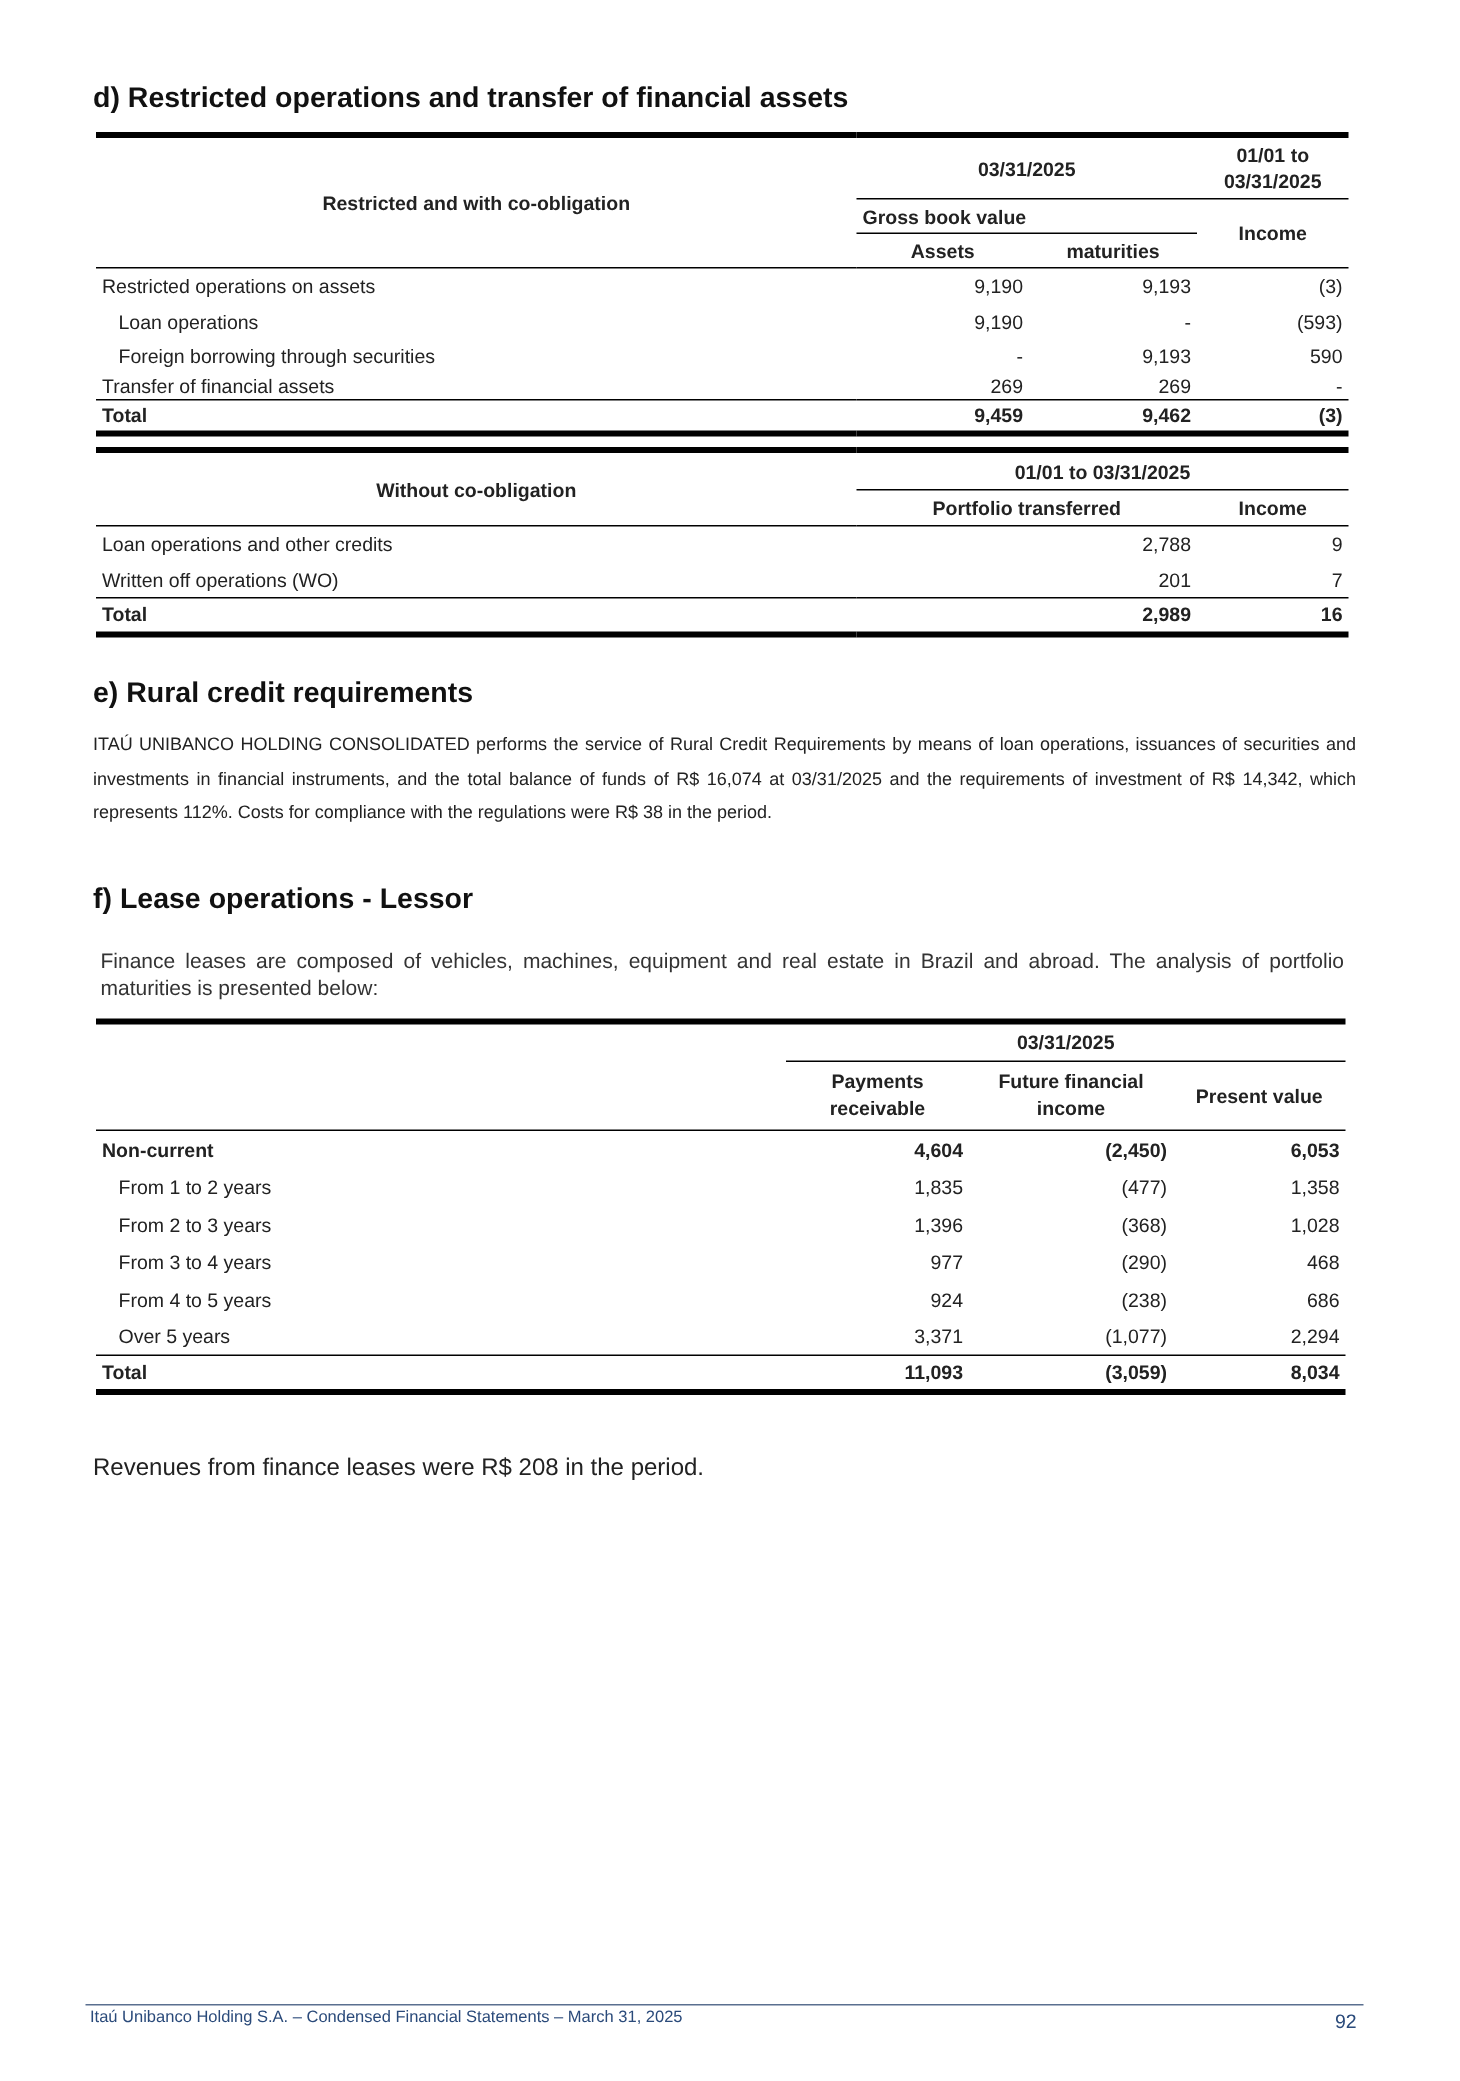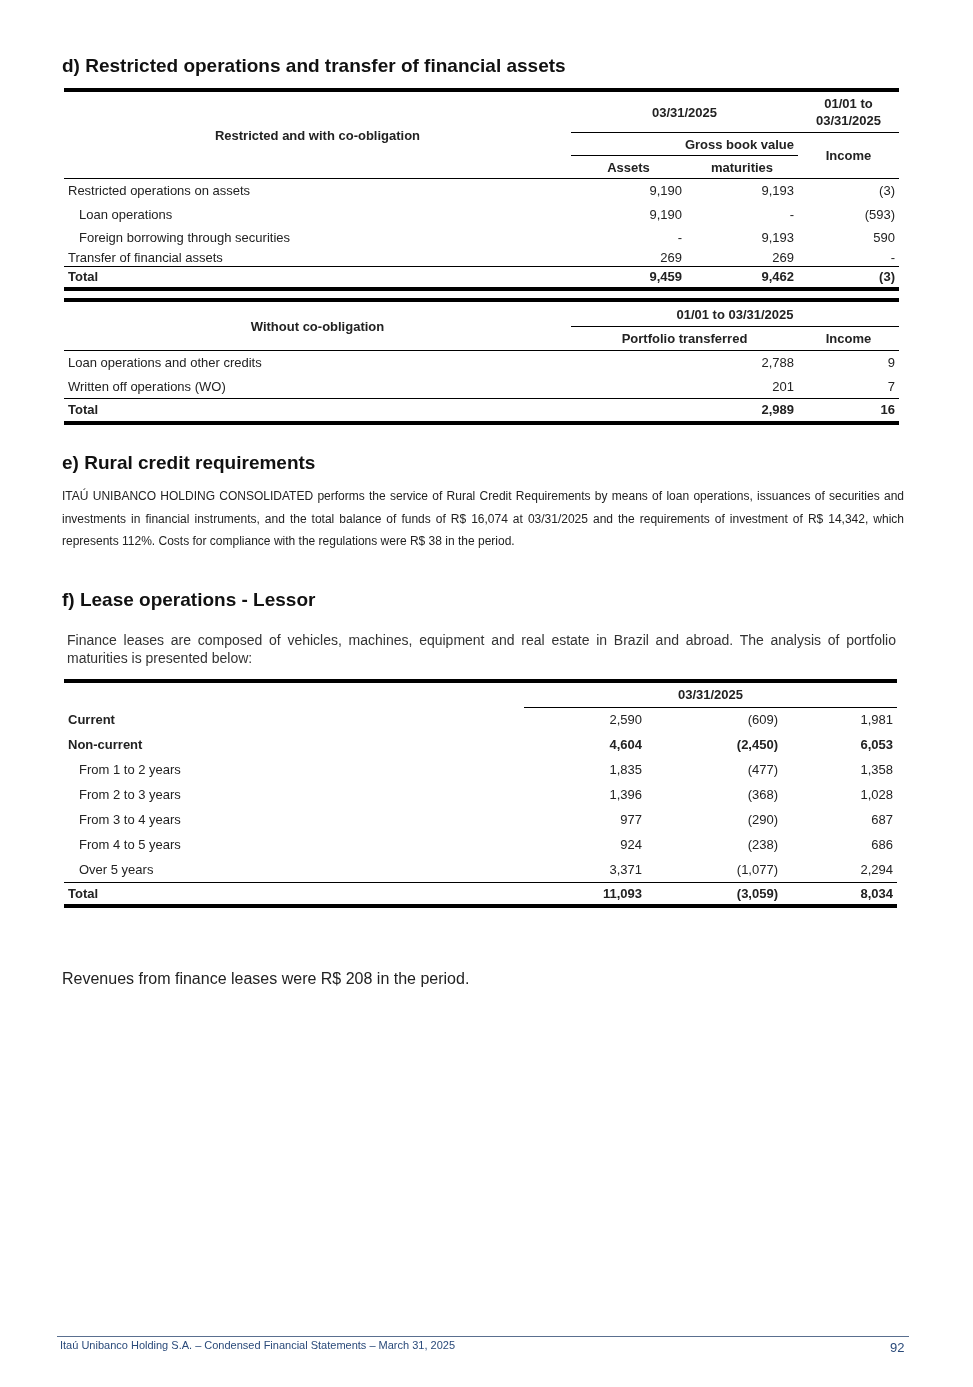--- a/index.html
+++ b/index.html
@@ -36,21 +36,21 @@
   <tbody>
       <tr class="thick-top">
     <th rowspan="3" class="thin-bot" style="text-align:center; vertical-align:middle;">Restricted and with co-obligation</th>
     <th colspan="2" class="thin-bot" style="text-align:center; height:40px;">03/31/2025</th>
     <th class="thin-bot" style="text-align:center; line-height:17px;">
       <span>01/01 to</span><br>
       <span>03/31/2025</span>
     </th>
   </tr>
   <tr>
-    <th colspan="2" class="thin-bot" style="text-align:right; height:22px;">Gross book value</th>
+    <th colspan="2" class="thin-bot" style="text-align:left; height:22px;">Gross book value</th>
     <th rowspan="2" class="thin-bot" style="text-align:center;">Income</th>
   </tr>
   <tr>
     <th class="thin-bot" style="text-align:center; height:22px;">Assets</th>
     <th class="thin-bot" style="text-align:center;">maturities</th>
   </tr>
   <tr style="height:24px;">
     <td>Restricted operations on assets</td>
     <td class="num">9,190</td>
     <td class="num">9,193</td>
@@ -127,25 +127,31 @@
     <col style="width:460px">
       <col style="width:122px">
       <col style="width:136px">
       <col style="width:115px">
   </colgroup>
   <tbody>
       <tr class="thick-top">
     <td style="height:24px;"></td>
     <th colspan="3" class="thin-bot" style="text-align:center;">03/31/2025</th>
   </tr>
-  <tr style="height:25px;" class="bold">
-    <td>Current</td>
-    <td class="num" style="font-weight:normal">2,590</td>
-    <td class="num" style="font-weight:normal">(609)</td>
-    <td class="num" style="font-weight:normal">1,981</td>
+  <tr class="thin-bot">
+    <td style="height:46px;"></td>
+    <th style="text-align:center; line-height:18px;">
+      <span>Payments</span><br>
+      <span>receivable</span>
+    </th>
+    <th style="text-align:center; line-height:18px;">
+      <span>Future financial</span><br>
+      <span>income</span>
+    </th>
+    <th style="text-align:center;">Present value</th>
   </tr>
   <tr style="height:25px;" class="bold">
     <td>Non-current</td>
     <td class="num">4,604</td>
     <td class="num">(2,450)</td>
     <td class="num">6,053</td>
   </tr>
   <tr style="height:25px;">
     <td class="ind">From 1 to 2 years</td>
     <td class="num">1,835</td>
@@ -155,21 +161,21 @@
   <tr style="height:25px;">
     <td class="ind">From 2 to 3 years</td>
     <td class="num">1,396</td>
     <td class="num">(368)</td>
     <td class="num">1,028</td>
   </tr>
   <tr style="height:25px;">
     <td class="ind">From 3 to 4 years</td>
     <td class="num">977</td>
     <td class="num">(290)</td>
-    <td class="num">687</td>
+    <td class="num">468</td>
   </tr>
   <tr style="height:25px;">
     <td class="ind">From 4 to 5 years</td>
     <td class="num">924</td>
     <td class="num">(238)</td>
     <td class="num">686</td>
   </tr>
   <tr style="height:25px;" class="thin-bot">
     <td class="ind">Over 5 years</td>
     <td class="num">3,371</td>

